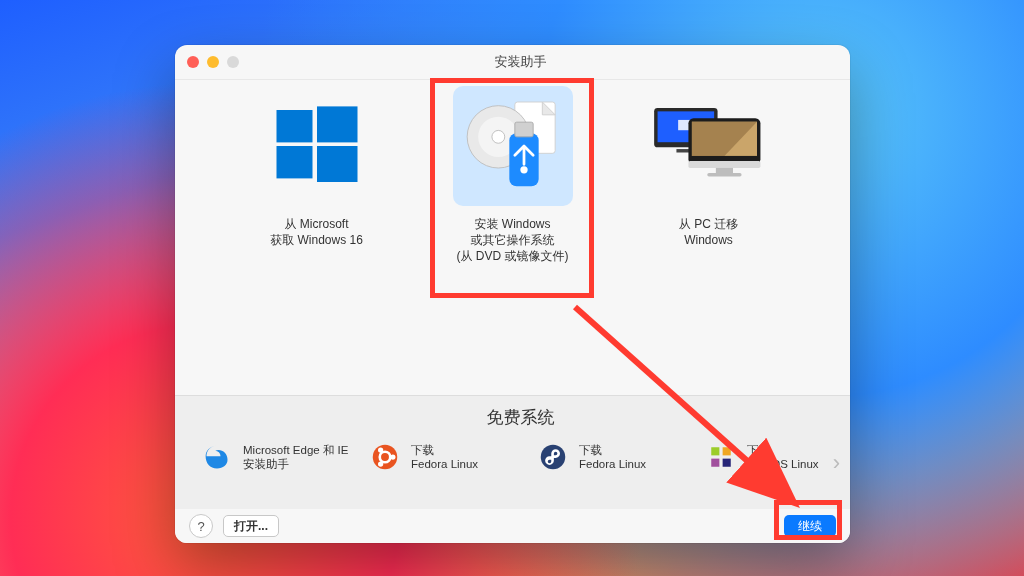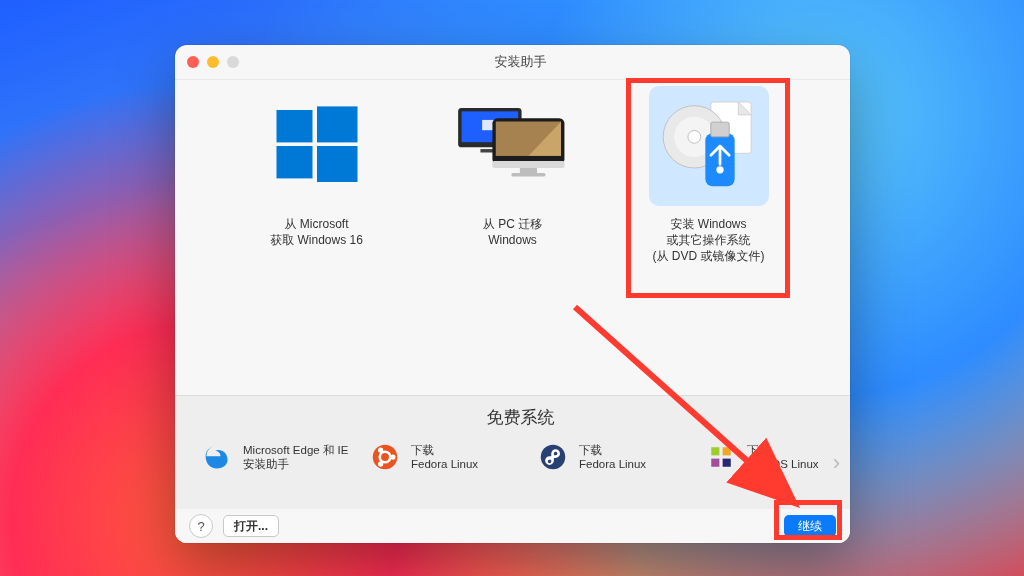--- a/index.html
+++ b/index.html
@@ -73,65 +73,65 @@
           <rect x="5" y="50" width="40" height="36"></rect>
           <rect x="50" y="50" width="45" height="40"></rect>
         </svg>
       </div>
       <div class="label">
         <div>从 Microsoft</div>
         <div>获取 Windows 16</div>
       </div>
     </div>
 
+    <div class="option selected">
+      <div class="highlight-frame sel-frame"></div>
+      <div class="icon-box">
+        <svg viewBox="0 0 120 120" width="110" height="110">
+
+          <rect x="62" y="12" width="44" height="56" rx="3" fill="#fff" stroke="#cfcfcf"></rect>
+          <polygon points="92,12 106,26 92,26" fill="#e8e8e8" stroke="#cfcfcf"></polygon>
+
+          <circle cx="44" cy="50" r="34" fill="#e9e9e9" stroke="#bdbdbd"></circle>
+          <circle cx="44" cy="50" r="22" fill="rgba(255,255,255,.5)"></circle>
+          <circle cx="44" cy="50" r="7" fill="#fff" stroke="#bbb"></circle>
+
+          <rect x="56" y="46" width="32" height="58" rx="8" fill="#1d8bff"></rect>
+          <rect x="62" y="34" width="20" height="16" rx="2" fill="#d0d0d0" stroke="#aaa"></rect>
+          <path d="M72 60 v20 M72 60 l-10 10 M72 60 l10 10" stroke="#fff" stroke-width="3" fill="none" stroke-linecap="round"></path>
+          <circle cx="72" cy="86" r="4" fill="#fff"></circle>
+        </svg>
+      </div>
+      <div class="label">
+        <div>安装 Windows</div>
+        <div>或其它操作系统</div>
+        <div>(从 DVD 或镜像文件)</div>
+      </div>
+    </div>
+
     <div class="option">
       <div class="icon-box">
         <svg viewBox="0 0 140 110" width="130" height="105">
 
           <rect x="6" y="10" width="74" height="46" rx="4" fill="#2a2a2a"></rect>
           <rect x="10" y="14" width="66" height="36" fill="#1e5fff"></rect>
           <rect x="34" y="24" width="14" height="12" fill="#ffffff" opacity=".85"></rect>
           <rect x="32" y="58" width="22" height="4" fill="#444"></rect>
 
           <rect x="46" y="22" width="84" height="54" rx="6" fill="#1c1c1c"></rect>
           <rect x="50" y="26" width="76" height="40" fill="#caa56a"></rect>
           <path d="M50 26 L126 26 L88 66 L50 66 Z" fill="#8c6b3e" opacity=".6"></path>
           <rect x="46" y="72" width="84" height="8" rx="2" fill="#d9d9d9"></rect>
           <rect x="78" y="80" width="20" height="6" fill="#bdbdbd"></rect>
           <rect x="68" y="86" width="40" height="4" rx="2" fill="#bdbdbd"></rect>
         </svg>
       </div>
       <div class="label">
         <div>从 PC 迁移</div>
         <div>Windows</div>
-      </div>
-    </div>
-
-    <div class="option selected">
-      <div class="highlight-frame sel-frame"></div>
-      <div class="icon-box">
-        <svg viewBox="0 0 120 120" width="110" height="110">
-
-          <rect x="62" y="12" width="44" height="56" rx="3" fill="#fff" stroke="#cfcfcf"></rect>
-          <polygon points="92,12 106,26 92,26" fill="#e8e8e8" stroke="#cfcfcf"></polygon>
-
-          <circle cx="44" cy="50" r="34" fill="#e9e9e9" stroke="#bdbdbd"></circle>
-          <circle cx="44" cy="50" r="22" fill="rgba(255,255,255,.5)"></circle>
-          <circle cx="44" cy="50" r="7" fill="#fff" stroke="#bbb"></circle>
-
-          <rect x="56" y="46" width="32" height="58" rx="8" fill="#1d8bff"></rect>
-          <rect x="62" y="34" width="20" height="16" rx="2" fill="#d0d0d0" stroke="#aaa"></rect>
-          <path d="M72 60 v20 M72 60 l-10 10 M72 60 l10 10" stroke="#fff" stroke-width="3" fill="none" stroke-linecap="round"></path>
-          <circle cx="72" cy="86" r="4" fill="#fff"></circle>
-        </svg>
-      </div>
-      <div class="label">
-        <div>安装 Windows</div>
-        <div>或其它操作系统</div>
-        <div>(从 DVD 或镜像文件)</div>
       </div>
     </div>
 
   </div>
 
   <div class="free">
     <div class="free-title">免费系统</div>
     <div class="free-row">
 
       <div class="free-item">

